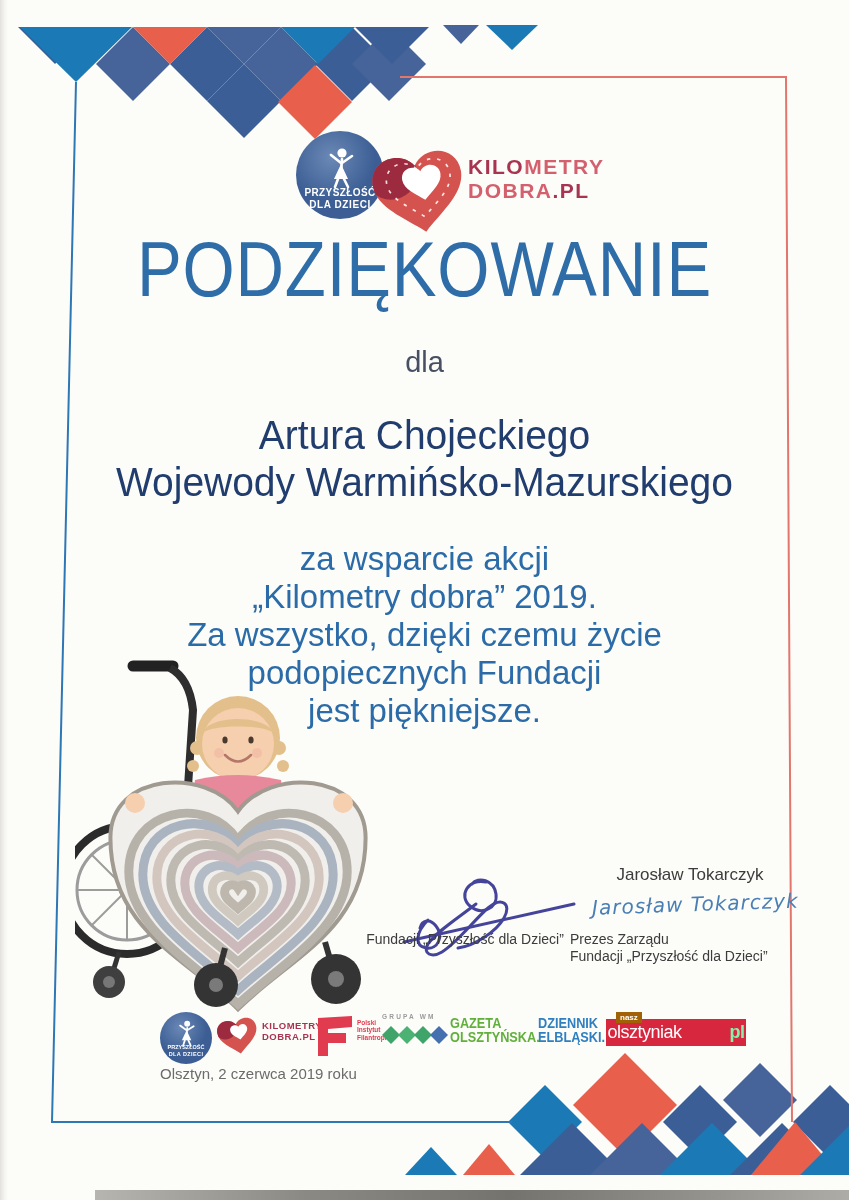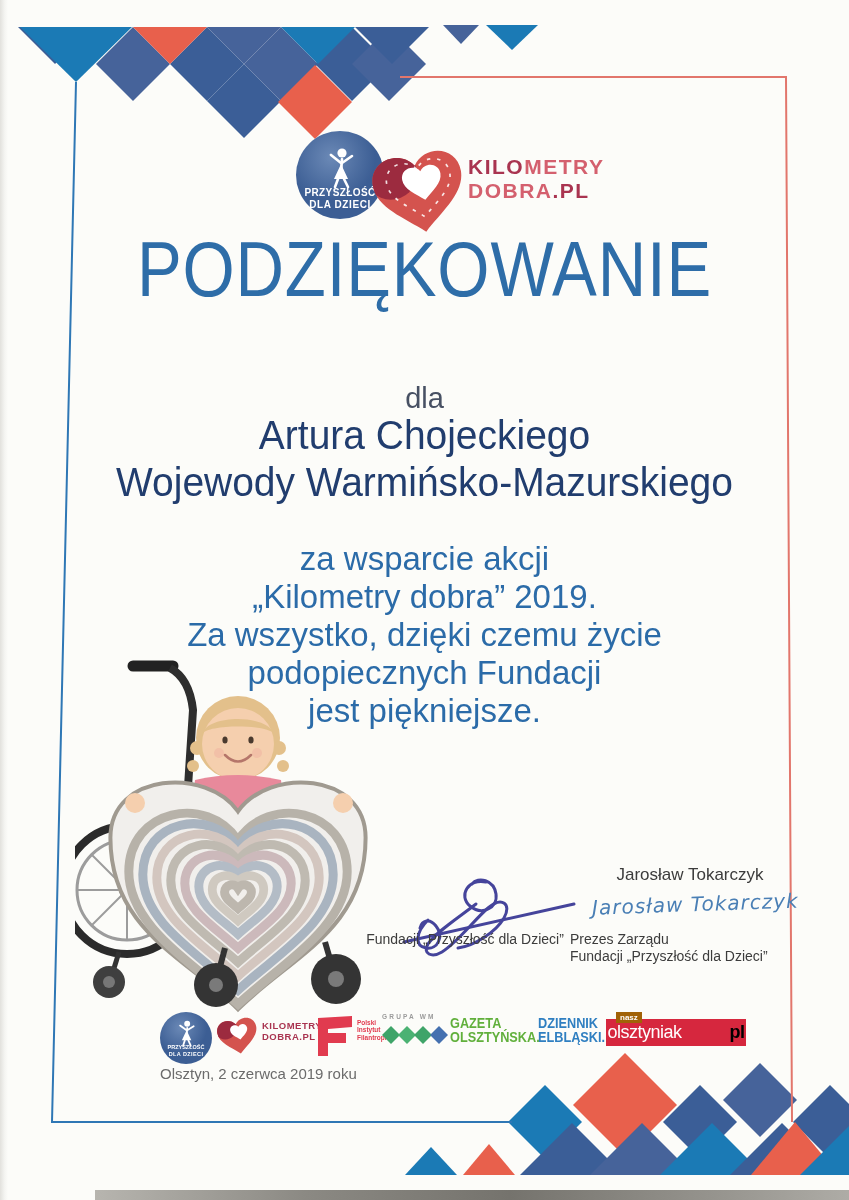--- a/index.html
+++ b/index.html
@@ -20,21 +20,21 @@
     font-size:10px;font-weight:bold;letter-spacing:.4px;}
   .pdd-l2{position:absolute;top:68px;left:0;width:88px;text-align:center;color:#fff;
     font-size:10px;font-weight:bold;letter-spacing:.6px;}
   .kd-heart{left:370px;top:144px;width:104px;height:96px;}
   .kd-text{left:468px;top:155px;width:210px;line-height:24px;font-weight:bold;
     font-size:21px;letter-spacing:1.5px;}
   .kd-a{color:var(--kd-crimson);text-align:right;} .kd-b{color:var(--kd-pink);}
 
   .title{top:224px;font-size:78px;font-weight:400;color:var(--accent-blue);
     transform:scaleX(.86);letter-spacing:1px;}
-  .salutation{top:346px;font-size:29px;color:var(--dla-gray);margin-top:36px;}
+  .salutation{top:346px;font-size:29px;color:var(--dla-gray);}
   .recipient{top:412px;font-size:41px;line-height:47px;color:var(--navy);transform:scaleX(.95);}
   .body-text{top:539px;font-size:34px;line-height:38px;color:var(--body-blue);transform:scaleX(.97);}
 
   
   .photo{left:75px;top:652px;width:325px;height:370px;}
 
   
   .sig-name-left{left:340px;top:849px;width:250px;text-align:center;font-size:17px;
     line-height:20px;color:var(--text-dark);}
   .sig-role-left{left:330px;top:931px;width:270px;text-align:center;font-size:14px;
@@ -65,21 +65,21 @@
   .f-wm-zig{left:380px;top:1024px;width:72px;height:22px;}
   .f-gazeta{left:450px;top:1016px;font-size:15.5px;font-weight:800;line-height:14px;
     color:var(--gazeta-green);transform:scaleX(.82);transform-origin:left top;white-space:nowrap;}
   .f-dziennik{left:538px;top:1016px;font-size:15.5px;font-weight:800;line-height:14px;
     color:var(--dziennik-blue);transform:scaleX(.82);transform-origin:left top;white-space:nowrap;}
   .oly-box{left:606px;top:1019px;width:140px;height:27px;background:var(--olsztyniak-red);
     text-align:center;line-height:26px;white-space:nowrap;}
   .oly-nasz{position:absolute;left:10px;top:-7px;background:#a16207;color:#fff;
     font-size:8px;font-weight:bold;padding:1px 4px;line-height:9px;}
   .oly-name{color:#fff;font-size:18px;font-weight:normal;letter-spacing:-.5px;}
-  .oly-tld{color:#000000;font-size:18px;font-weight:bold;letter-spacing:-.5px;margin-left:48px;}
+  .oly-tld{color:#86efac;font-size:18px;font-weight:bold;letter-spacing:-.5px;margin-left:48px;}
   .date{left:160px;top:1065px;font-size:15px;color:var(--text-gray);}
 
   svg{display:block;}
 </style>
 </head>
 <body>
 
 <div class="page">
 
   <div class="abs scan-edge-left"></div>

